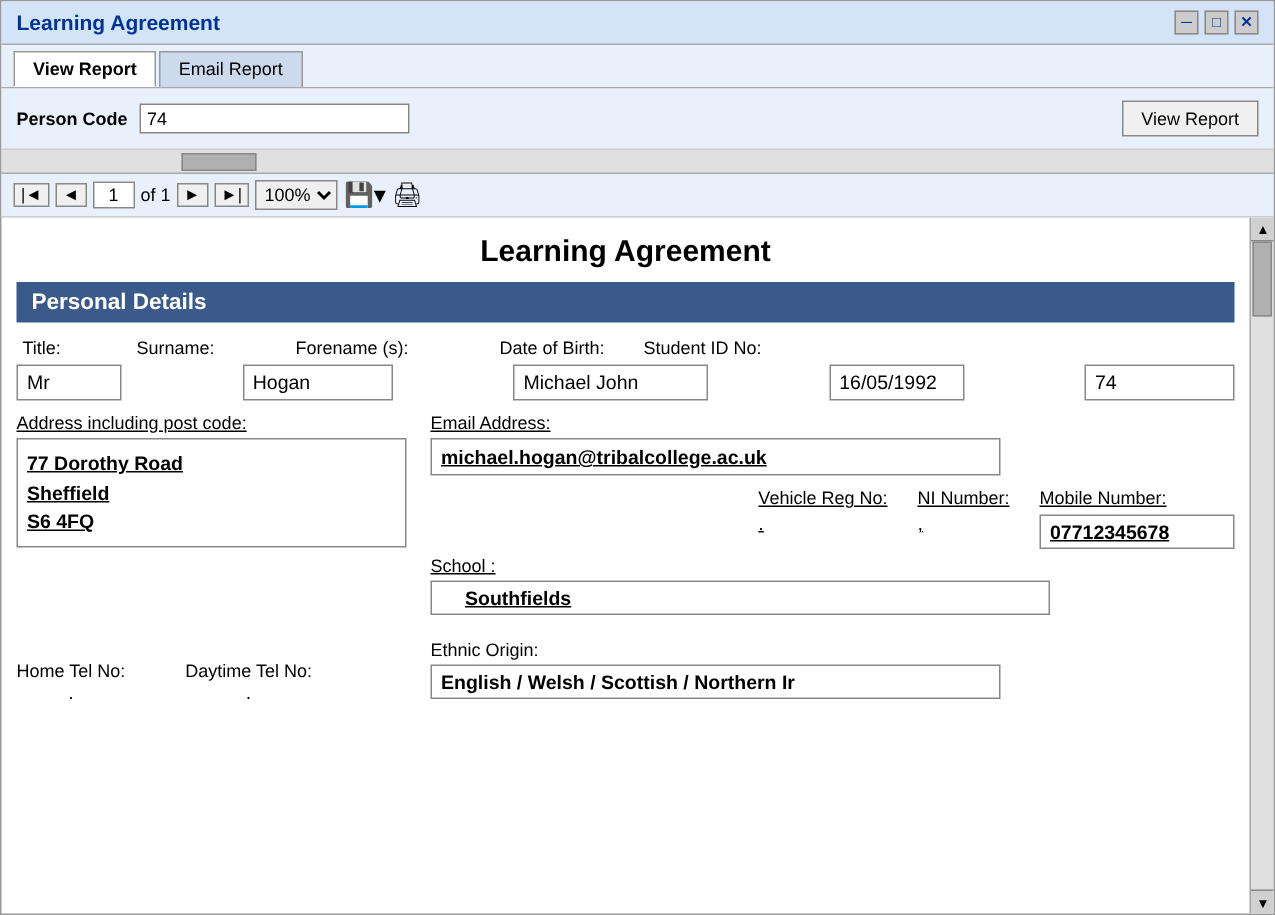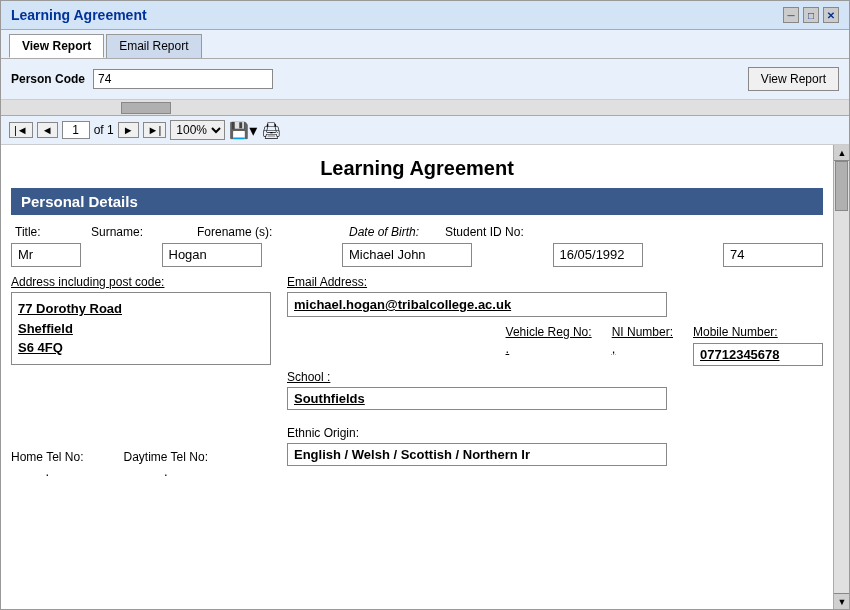--- a/index.html
+++ b/index.html
@@ -276,32 +276,32 @@
       margin-top: 4px;
     }
 
     .school-label {
       font-size: 12px;
       margin-bottom: 3px;
     }
 
     .school-box {
       border: 1px solid #888;
-      padding: 3px 6px;
-      font-size: 13px;
-      background: #fff;
-      width: 380px;
+      padding: 3px 22px;
+      font-size: 13px;
+      background: #fff;
+      width: 413px;
       font-weight: bold;
       margin-bottom: 8px;
     }
 
     .home-tel-row {
       display: flex;
       gap: 40px;
-      margin-top: 24px;
+      margin-top: 14px;
       text-align: center;
     }
 
     .tel-col .tel-label {
       font-size: 12px;
     }
 
     .tel-col .tel-value {
       font-size: 13px;
     }
@@ -432,21 +432,21 @@
 
         <div class="report-title">Learning Agreement</div>
 
         <div class="personal-details">
           <div class="section-header">Personal Details</div>
 
           <div class="field-labels-row">
             <span class="field-label f-title">Title:</span>
             <span class="field-label f-surname" style="margin-left:6px;">Surname:</span>
             <span class="field-label f-forename" style="margin-left:6px;">Forename (s):</span>
-            <span class="field-label f-dob" style="margin-left:22px;font-style:italic;">Date of Birth:</span>
+            <span class="field-label f-dob" style="margin-left:6px;">Date of Birth:</span>
             <span class="field-label f-studentid" style="margin-left:6px;">Student ID No:</span>
           </div>
 
           <div class="field-values-row">
             <div class="field-box f-title">Mr</div>
             <div class="field-box f-surname">Hogan</div>
             <div class="field-box f-forename">Michael John</div>
             <div class="field-box f-dob">16/05/1992</div>
             <div class="field-box f-studentid">74</div>
           </div>

